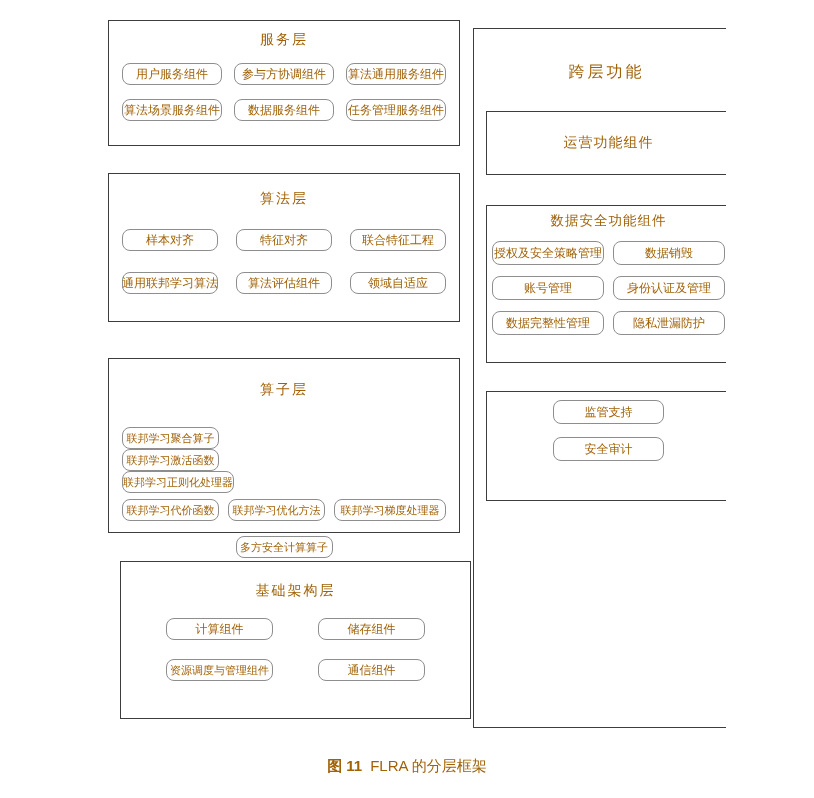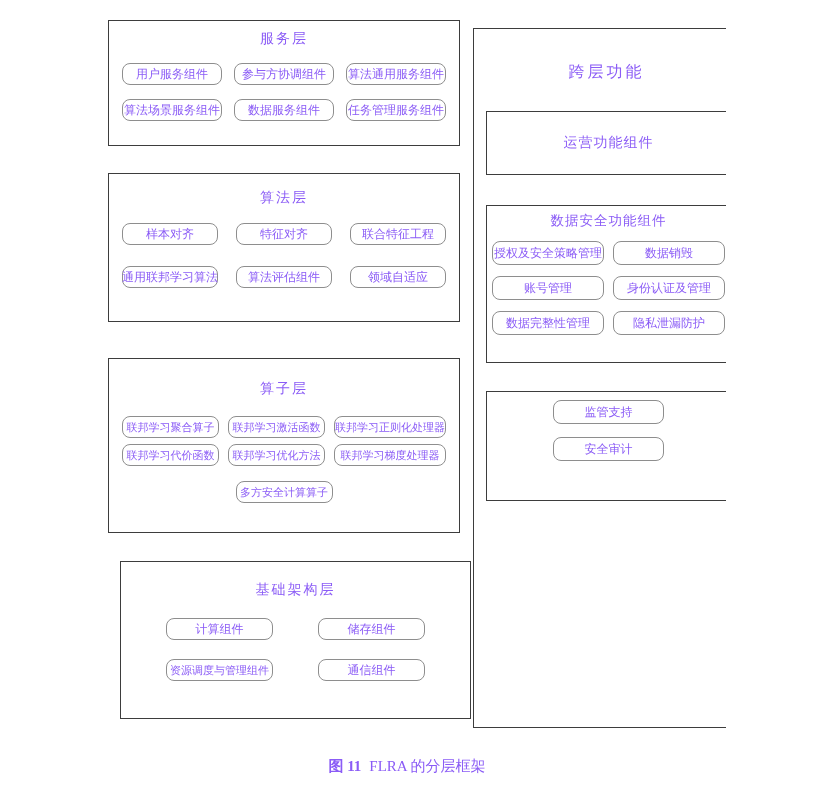--- a/index.html
+++ b/index.html
@@ -1,18 +1,18 @@
 <!DOCTYPE html>
 <html><head>
 <meta charset="utf-8">
 <style>
   html,body{margin:0;padding:0;background:#fff;}
   .canvas{
     position:relative;width:726px;height:798px;background:#ffffff;
-    font-family:Liberation Serif, serif;color:#8b5cf6;overflow:hidden;
+    font-family:Liberation Sans, sans-serif;color:#a16207;overflow:hidden;
   }
   .outer{
     position:absolute;box-sizing:border-box;
     border:1.5px solid #3d3d3d;background:#fff;
   }
   
   .box-service{left:108px;top:20px;width:352px;height:126px;}
   .box-algorithm{left:108px;top:173px;width:352px;height:149px;}
   .box-operator{left:108px;top:358px;width:352px;height:175px;}
   .box-infra{left:120px;top:561px;width:351px;height:158px;}
@@ -30,24 +30,24 @@
     font-size:12px;white-space:nowrap;line-height:1;
   }
   .sm{font-size:11px;}
   .w100{width:100px}.w96{width:96px}.w97{width:97px}.w112{width:112px}.w107{width:107px}
 
   
   .box-service .ltitle{margin-top:8px;}
   .box-service .r1{margin-top:14px;}
   .box-service .r2{margin-top:14px;}
   .box-algorithm .ltitle{margin-top:14px;}
-  .box-algorithm .r1{margin-top:15px;}
+  .box-algorithm .r1{margin-top:21px;}
   .box-algorithm .r2{margin-top:21px;}
   .box-operator .ltitle{margin-top:20px;}
-  .box-operator .r1{margin-top:17px;}
+  .box-operator .r1{margin-top:28px;flex-direction:column;}
   .box-operator .r2{margin-top:6px;}
   .box-operator .r3{margin-top:15px;}
   .box-infra .ltitle{margin-top:18px;}
   .box-infra .r1{margin-top:18px;}
   .box-infra .r2{margin-top:19px;}
 
   
   .cross-title{text-align:center;font-size:16px;line-height:24px;letter-spacing:3px;margin-top:31px;}
   .subpanel{position:absolute;box-sizing:border-box;border:1.5px solid #3d3d3d;background:#fff;}
   .panel-ops{left:12px;top:82px;width:245px;height:64px;display:flex;align-items:center;justify-content:center;font-size:14px;letter-spacing:1px;}

